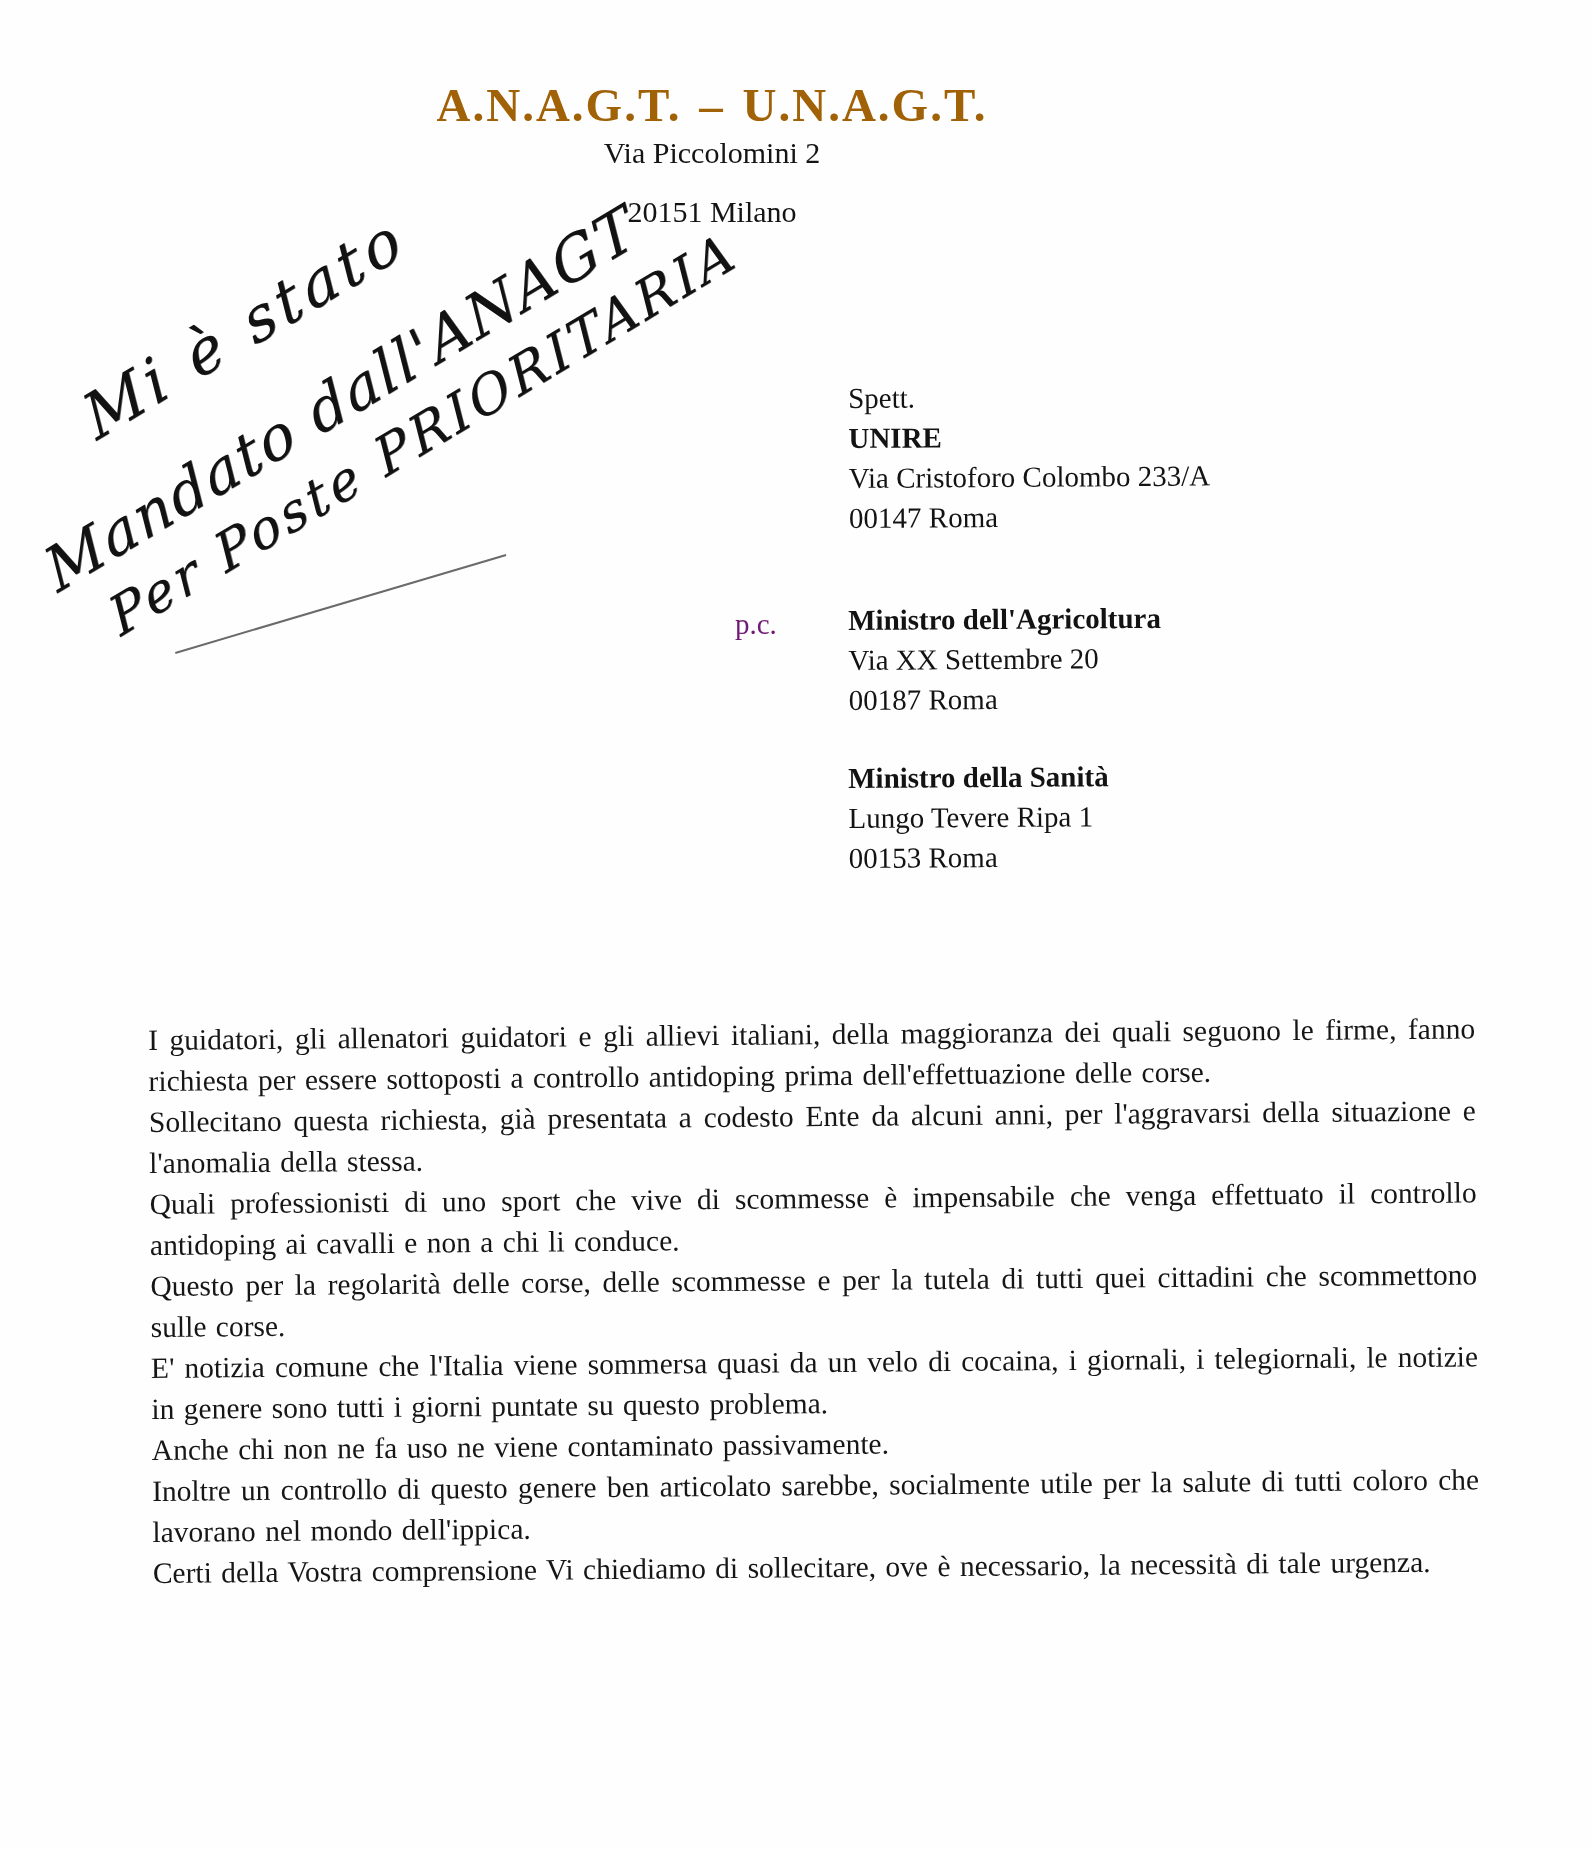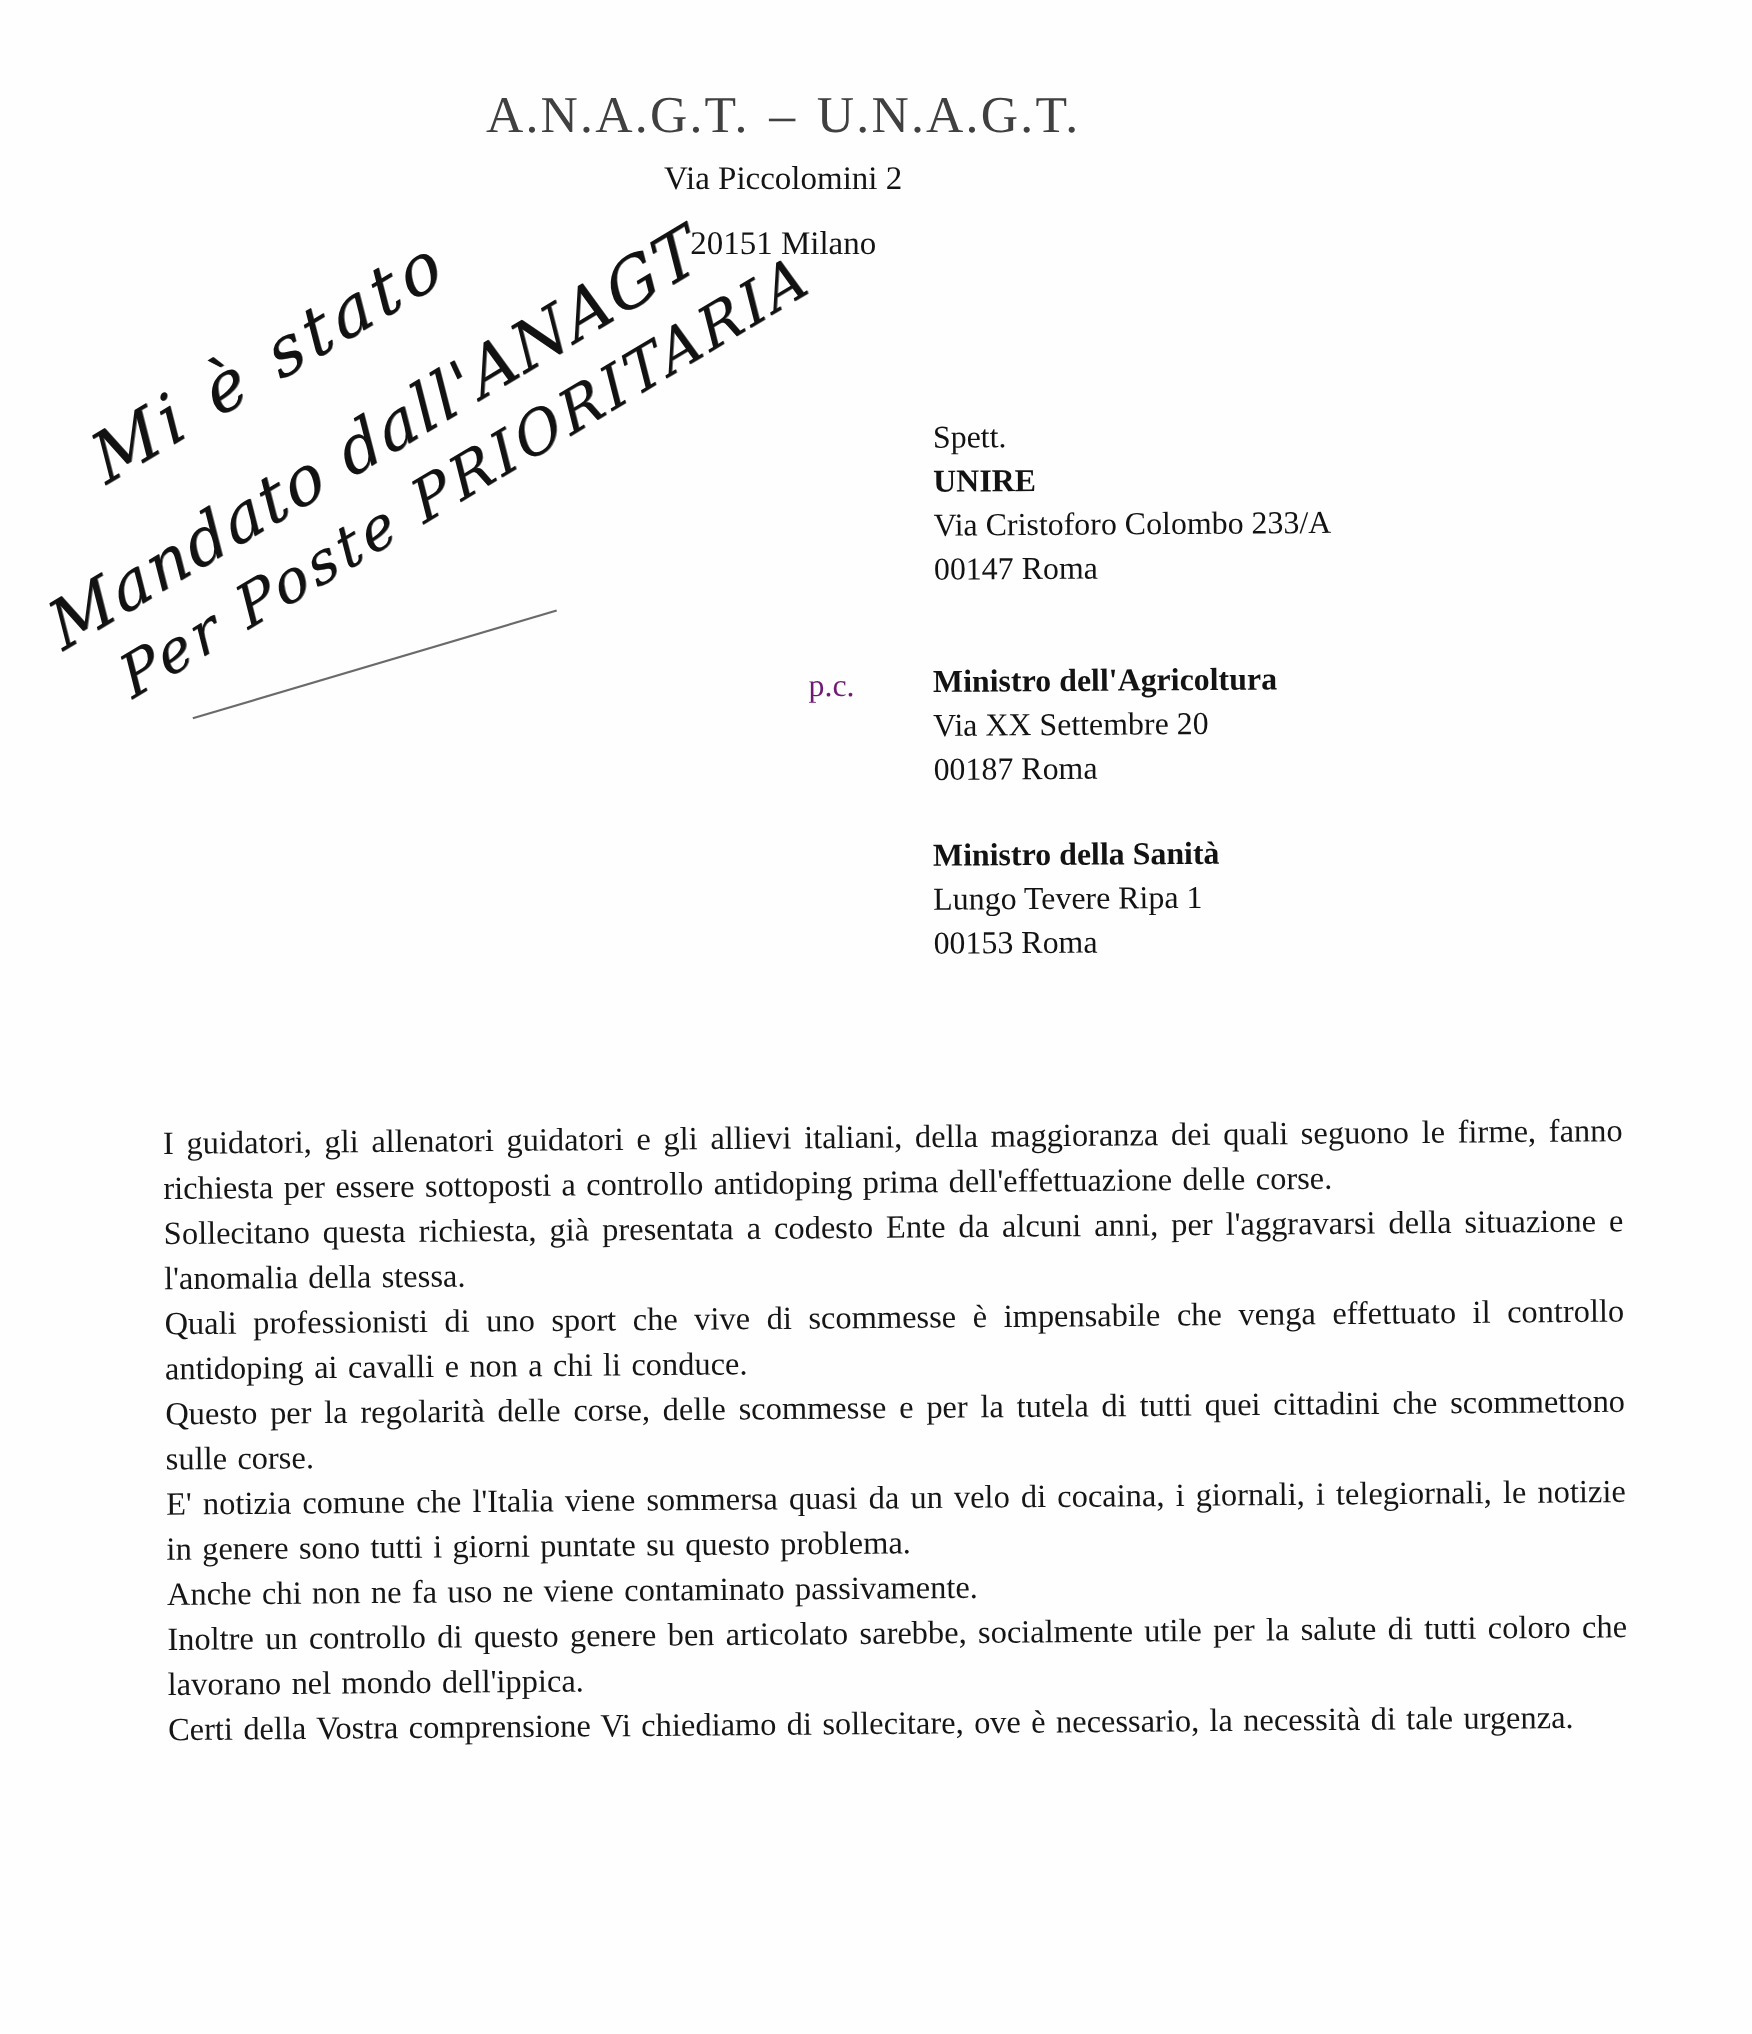--- a/index.html
+++ b/index.html
@@ -20,31 +20,31 @@
   
   .letterhead {
     position: absolute;
     left: 0;
     top: 78px;
     width: 1424px;
     text-align: center;
   }
   .org-name {
     font-size: 47px;
-    font-weight: 400;
+    font-weight: 700;
     letter-spacing: 2px;
     word-spacing: 4px;
-    color: #404040;
+    color: #a16207;
   }
   .letterhead .addr {
     font-size: 30px;
     margin-top: 25px;
     color: #141414;
   }
-  .letterhead .addr.first { margin-top: 14px; }
+  .letterhead .addr.first { margin-top: 4px; }
 
   
   .hw {
     position: absolute;
     font-family: "DejaVu Serif", serif;
     font-style: italic;
     color: #121212;
     white-space: nowrap;
     transform-origin: 0 0;
     text-shadow: 0.6px 0.6px 0 rgba(10,10,10,0.55);

